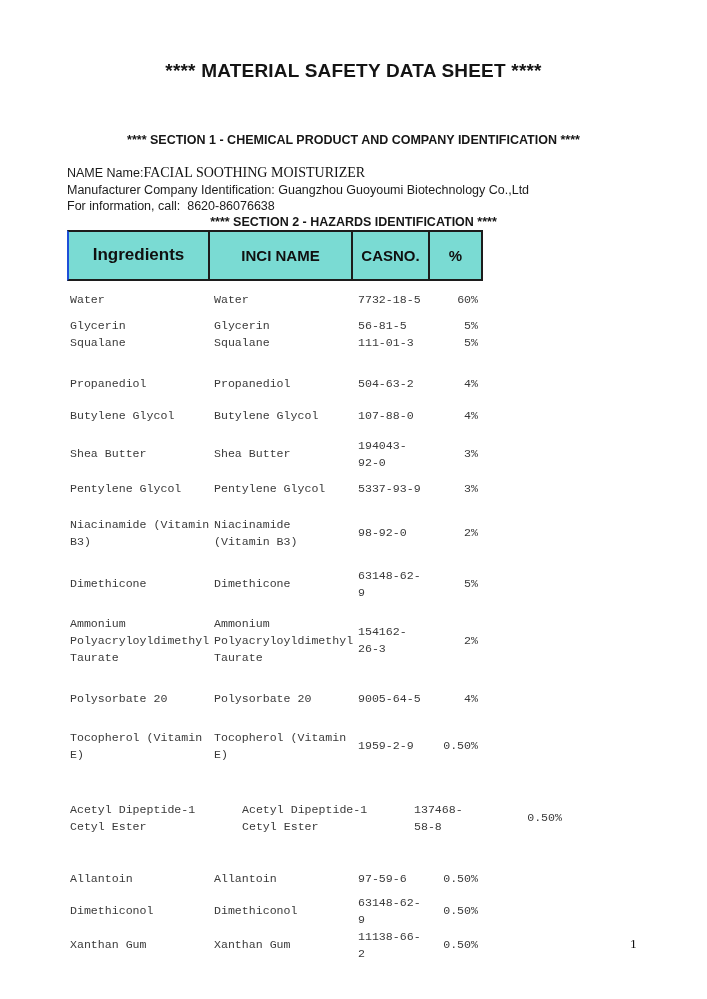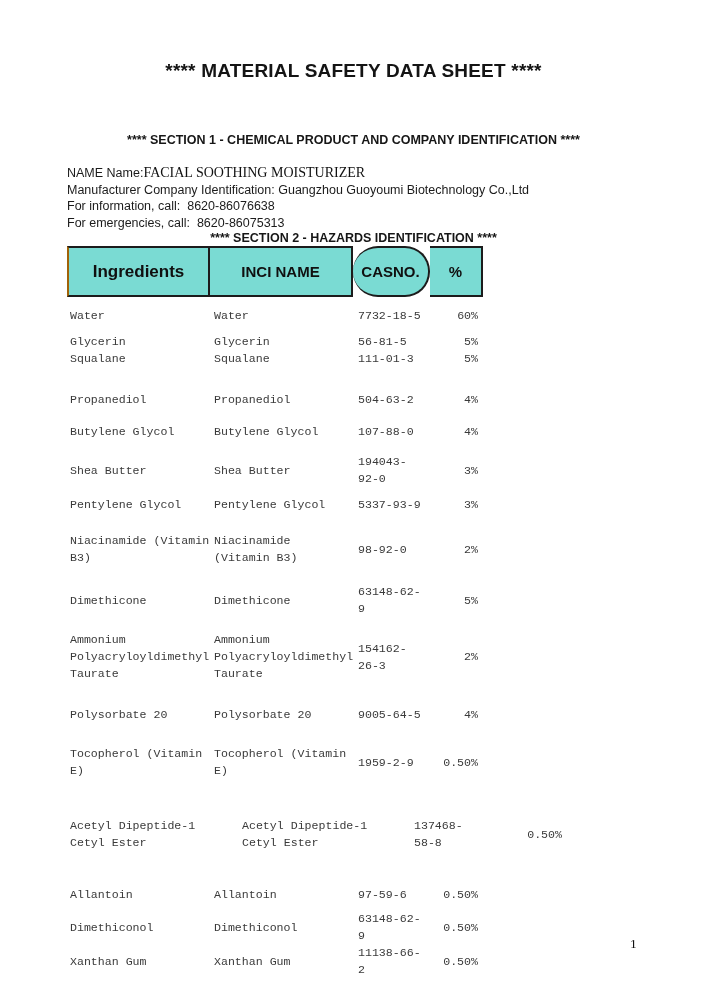--- a/index.html
+++ b/index.html
@@ -52,21 +52,21 @@
   }
   .hcell {
     box-sizing: border-box;
     border: 2px solid #1c1c1c;
     border-left: none;
     display: flex; align-items: center; justify-content: center;
     font-weight: bold;
     font-size: 15px;
     color: #101010;
   }
-  .hcell:first-child { border-left: 2px solid #a16207; font-size: 17px; }
+  .hcell:first-child { border-left: 2px solid #1d4ed8; font-size: 17px; }
   .tbody { padding-top: 10px; }
   .trow {
     display: grid;
     grid-template-columns: 143px 143px 77px 53px;
     align-items: center;
     font-family: "Liberation Mono", "DejaVu Sans Mono", monospace;
     font-size: 11.6px; line-height: 17px;
     color: #3a3a3a;
   }
   .cell { box-sizing: border-box; }
@@ -102,30 +102,29 @@
 <body>
 
 <h1 class="doc-title">**** MATERIAL SAFETY DATA SHEET ****</h1>
 
 <h2 class="section-heading s1-heading">**** SECTION 1 - CHEMICAL PRODUCT AND COMPANY IDENTIFICATION ****</h2>
 
 <div class="info-block">
   <p class="info-line"><span>NAME Name:</span><span class="msds-name-serif">FACIAL SOOTHING MOISTURIZER</span></p>
   <p class="info-line">Manufacturer Company Identification: Guangzhou Guoyoumi Biotechnology Co.,Ltd</p>
   <p class="info-line">For information, call:  8620-86076638</p>
-  <p class="info-line">For emergencies, call:  8620-86075313</p>
 </div>
 
 <h2 class="section-heading s2-heading">**** SECTION 2 - HAZARDS IDENTIFICATION ****</h2>
 
 <div class="ing-table">
   <div class="thead">
     <div class="hcell" style="background: rgb(122, 219, 211);">Ingredients</div>
     <div class="hcell" style="background: rgb(122, 219, 211);">INCI NAME</div>
-    <div class="hcell" style="background: rgb(122, 219, 211); border-radius: 25px;">CASNO.</div>
+    <div class="hcell" style="background: rgb(122, 219, 211);">CASNO.</div>
     <div class="hcell" style="background: rgb(122, 219, 211);">%</div>
   </div>
   <div class="tbody">
   <div class="trow">
     <div class="cell c-ing">Water</div>
     <div class="cell c-inci">Water</div>
     <div class="cell c-cas">7732-18-5</div>
     <div class="cell c-pct">60%</div>
   </div>
 

